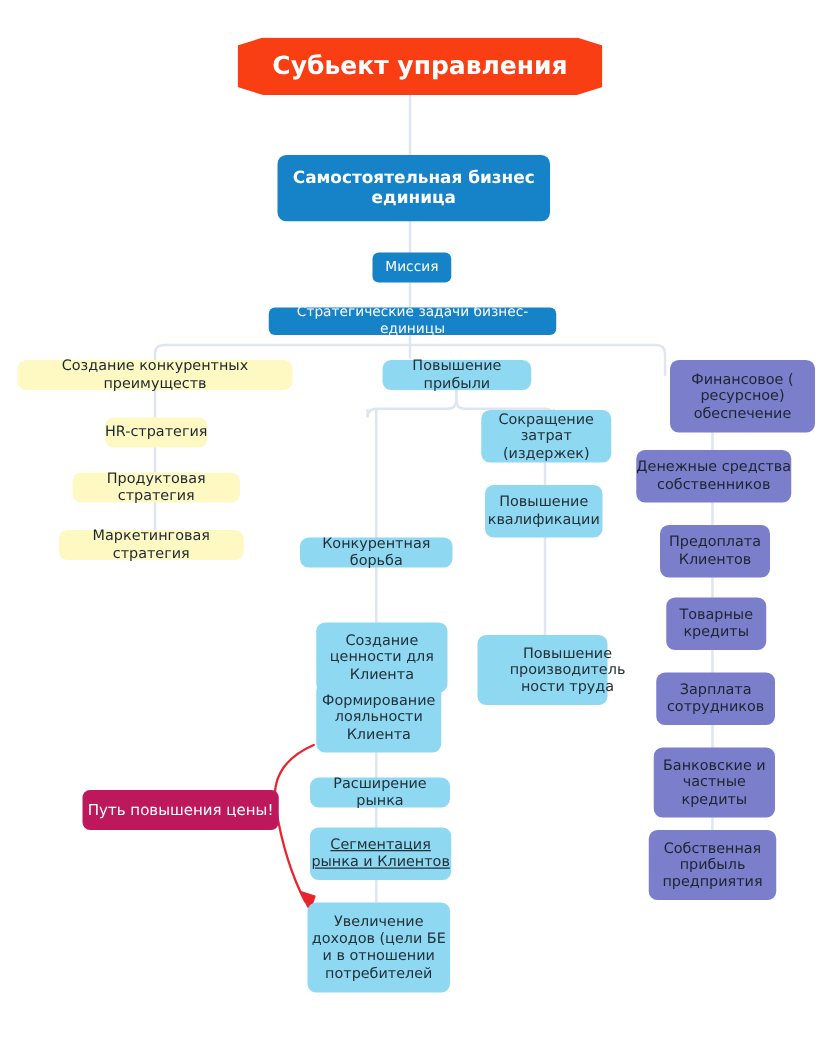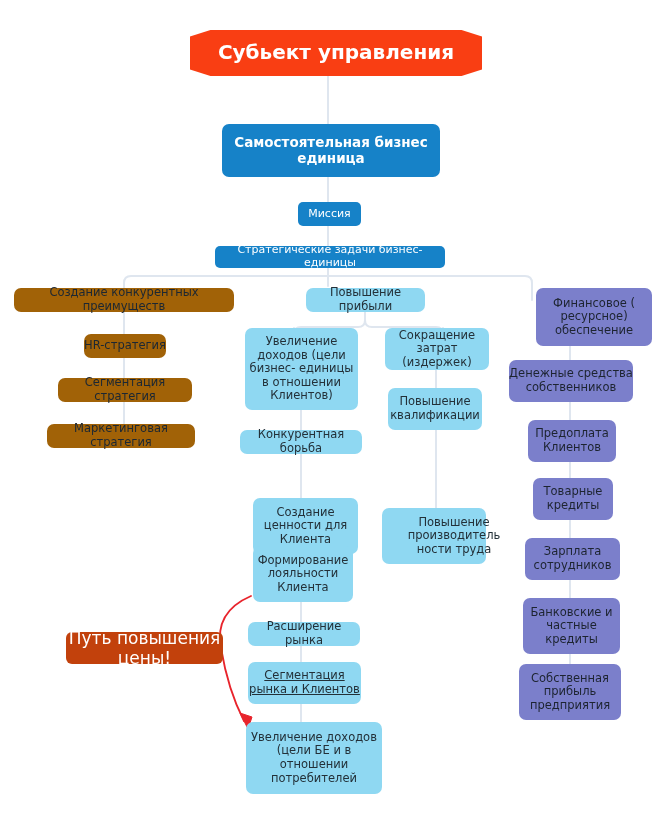--- a/index.html
+++ b/index.html
@@ -28,28 +28,28 @@
     font-size:20px;
     font-weight:bold;
     border-radius:0;
     -webkit-clip-path:polygon(0% 14%,7% 0%,93% 0%,100% 14%,100% 86%,93% 100%,7% 100%,0% 86%);
     clip-path:polygon(0% 14%,7% 0%,93% 0%,100% 14%,100% 86%,93% 100%,7% 100%,0% 86%);
   }
   
   .n-blue{background:#1682c8;color:#ffffff;font-weight:bold;}
   .n-blue.sm{font-weight:normal;font-size:11px;border-radius:5px;}
   
-  .n-teal{background:#a16207;color:#1b2733;font-size:11.5px;}
+  .n-teal{background:#fef9c3;color:#1b2733;font-size:11.5px;}
   
   .n-sky{background:#8fd8f2;color:#233038;font-size:11.5px;}
   
   .n-purple{background:#7b7fcb;color:#1d2430;font-size:11.5px;}
   
   .n-red{
-    background:#c2410c;color:#ffffff;font-size:17px;
+    background:#be185d;color:#ffffff;font-size:12px;
     border-radius:6px;z-index:4;
   }
 </style>
 </head>
 <body>
 
 <div id="canvas">
 
   <svg id="links" viewBox="0 0 657 831" xmlns="http://www.w3.org/2000/svg">
     <g fill="none" stroke="#dfe6ef" stroke-width="2" stroke-linecap="round">
@@ -87,39 +87,38 @@
   <div class="node n-blue" style="left:222px;top:124px;width:218px;height:53px;font-size:13.5px;">Самостоятельная бизнес единица</div>
 
   <div class="node n-blue sm" style="left:298px;top:202px;width:63px;height:24px;">Миссия</div>
 
   <div class="node n-blue sm" style="left:215px;top:246px;width:230px;height:22px;">Стратегические задачи бизнес-единицы</div>
 
   <div class="node n-teal" style="left:14px;top:288px;width:220px;height:24px;">Создание конкурентных преимуществ</div>
 
   <div class="node n-teal" style="left:84px;top:334px;width:82px;height:24px;">HR-стратегия</div>
 
-  <div class="node n-teal" style="left:58px;top:378px;width:134px;height:24px;">Сегментация стратегия</div>
+  <div class="node n-teal" style="left:58px;top:378px;width:134px;height:24px;">Продуктовая стратегия</div>
 
   <div class="node n-teal" style="left:47px;top:424px;width:148px;height:24px;">Маркетинговая стратегия</div>
 
   <div class="node n-sky" style="left:306px;top:288px;width:119px;height:24px;">Повышение прибыли</div>
 
-  <div class="node n-sky" style="left:245px;top:328px;width:113px;height:82px;">Увеличение доходов  (цели бизнес- единицы в отношении Клиентов)</div>
 
   <div class="node n-sky" style="left:240px;top:430px;width:122px;height:24px;">Конкурентная борьба</div>
 
   <div class="node n-sky" style="left:253px;top:498px;width:105px;height:56px;">Создание ценности для Клиента</div>
 
   <div class="node n-sky" style="left:253px;top:546px;width:100px;height:56px;">Формирование лояльности Клиента</div>
 
   <div class="node n-sky" style="left:248px;top:622px;width:112px;height:24px;">Расширение рынка</div>
 
   <div class="node n-sky" style="left:248px;top:662px;width:113px;height:42px;text-decoration:underline;">Сегментация рынка и Клиентов</div>
 
-  <div class="node n-sky" style="left:246px;top:722px;width:136px;height:72px;">Увеличение доходов  (цели БЕ и в отношении потребителей</div>
+  <div class="node n-sky" style="left:246px;top:722px;width:114px;height:72px;">Увеличение доходов  (цели БЕ и в отношении потребителей</div>
 
   <div class="node n-sky" style="left:385px;top:328px;width:104px;height:42px;">Сокращение затрат (издержек)</div>
 
   <div class="node n-sky" style="left:388px;top:388px;width:94px;height:42px;">Повышение квалификации</div>
 
 
   <div class="node n-sky" style="left:382px;top:508px;width:104px;height:56px;padding-left:40px;">Повышение производитель ности труда</div>
 
   <div class="node n-purple" style="left:504px;top:288px;width:116px;height:58px;margin-left:32px;">Финансовое ( ресурсное) обеспечение</div>
 

